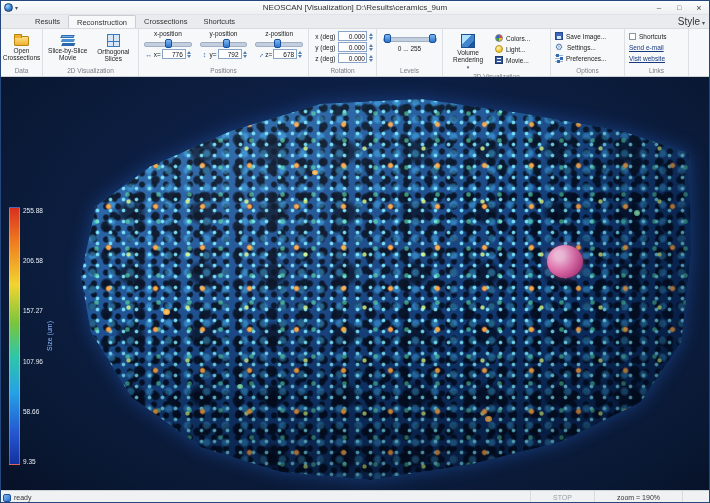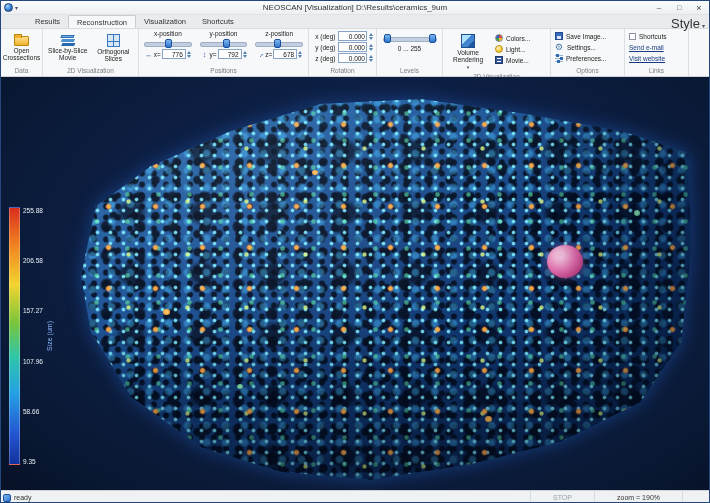--- a/index.html
+++ b/index.html
@@ -16,21 +16,21 @@
   .tb-buttons { margin-left:auto; display:flex; height:100%; }
   .tb-btn { width:20px; height:100%; display:flex; align-items:center; justify-content:center; font-size:8px; color:#444; }
   .tb-btn.min::before { content:"–"; }
   .tb-btn.max::before { content:"□"; font-size:7px; }
   .tb-btn.cls::before { content:"×"; font-size:9px; }
 
   
   .tabrow { height:14px; background:#e9ebee; display:flex; align-items:flex-end; padding-left:26px; border-bottom:1px solid #d9dbde; position:relative; }
   .tab { font-size:7.5px; color:#333; padding:2px 8px 1px; height:13px; }
   .tab.active { background:#f7f8f9; border:1px solid #c9ccd1; border-bottom:none; border-radius:2px 2px 0 0; }
-  .style-btn { position:absolute; right:4px; top:1px; font-size:13px; color:#333; display:flex; align-items:center; gap:2px; }
+  .style-btn { position:absolute; right:4px; top:1px; font-size:10px; color:#333; display:flex; align-items:center; gap:2px; }
   .style-caret::before { content:"▾"; font-size:6px; color:#456; }
 
   
   .ribbon { height:48px; background:#f7f8f9; border-bottom:1px solid #cfd3d8; display:flex; }
   .group { display:flex; flex-direction:column; border-right:1px solid #dcdfe3; }
   .gc { flex:1; display:flex; padding:2px 2px 0; }
   .caption { height:11px; text-align:center; font-size:6.5px; color:#7a7e84; line-height:11px; white-space:nowrap; }
   .bigbtn { width:46px; display:flex; flex-direction:column; align-items:center; text-align:center; font-size:6.5px; line-height:7px; color:#222; border-radius:2px; padding-top:1px; }
   .bl { margin-top:1px; }
 
@@ -152,21 +152,21 @@
     <div class="tb-buttons">
       <span class="tb-btn min"></span>
       <span class="tb-btn max"></span>
       <span class="tb-btn cls"></span>
     </div>
   </div>
 
   <div class="tabrow">
     <div class="tab">Results</div>
     <div class="tab active">Reconstruction</div>
-    <div class="tab">Visualization</div>
+    <div class="tab">Crossections</div>
     <div class="tab">Shortcuts</div>
     <div class="style-btn">
       <span>Style</span>
       <span class="style-caret"></span>
     </div>
   </div>
 
   <div class="ribbon">
 
     <div class="group" style="width:42px">

